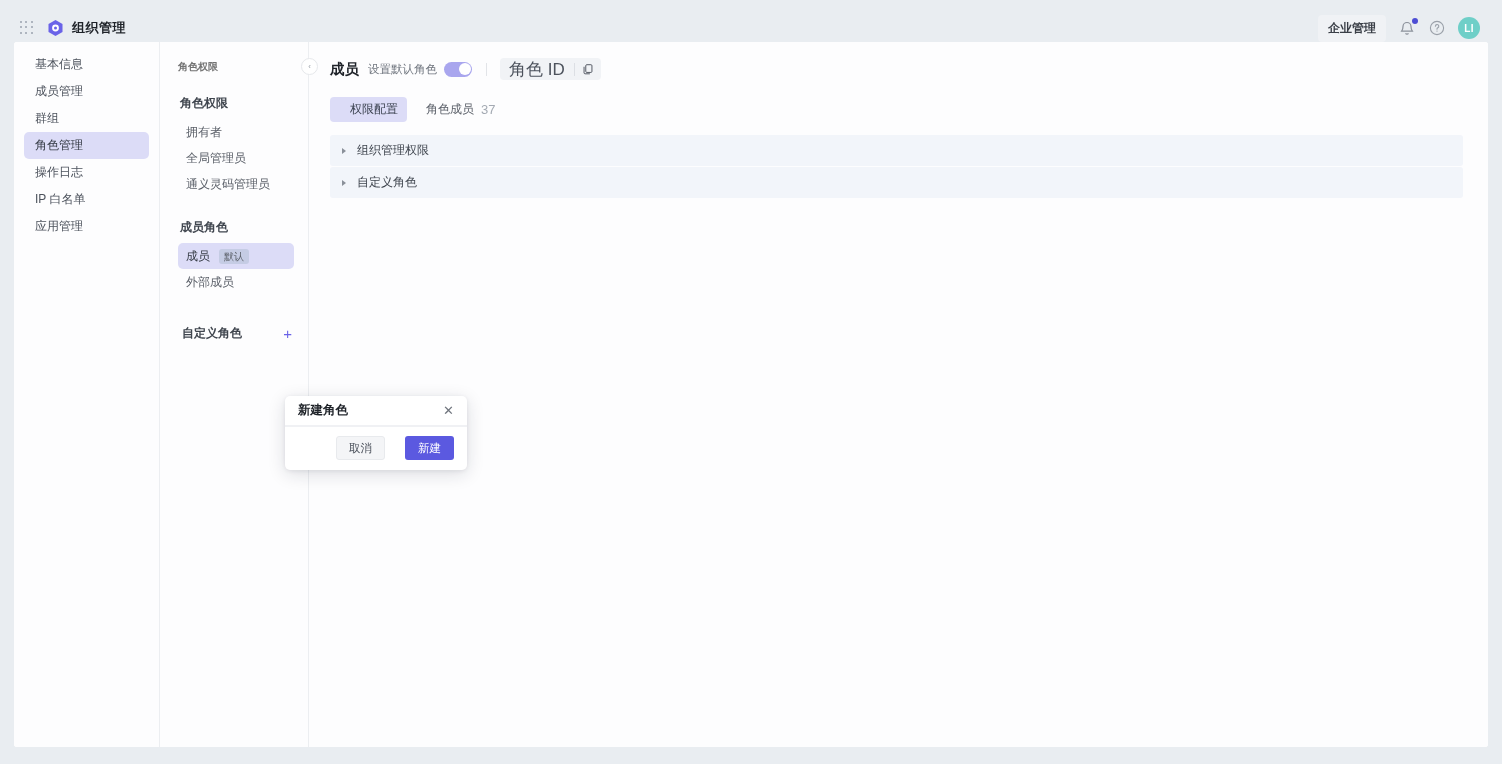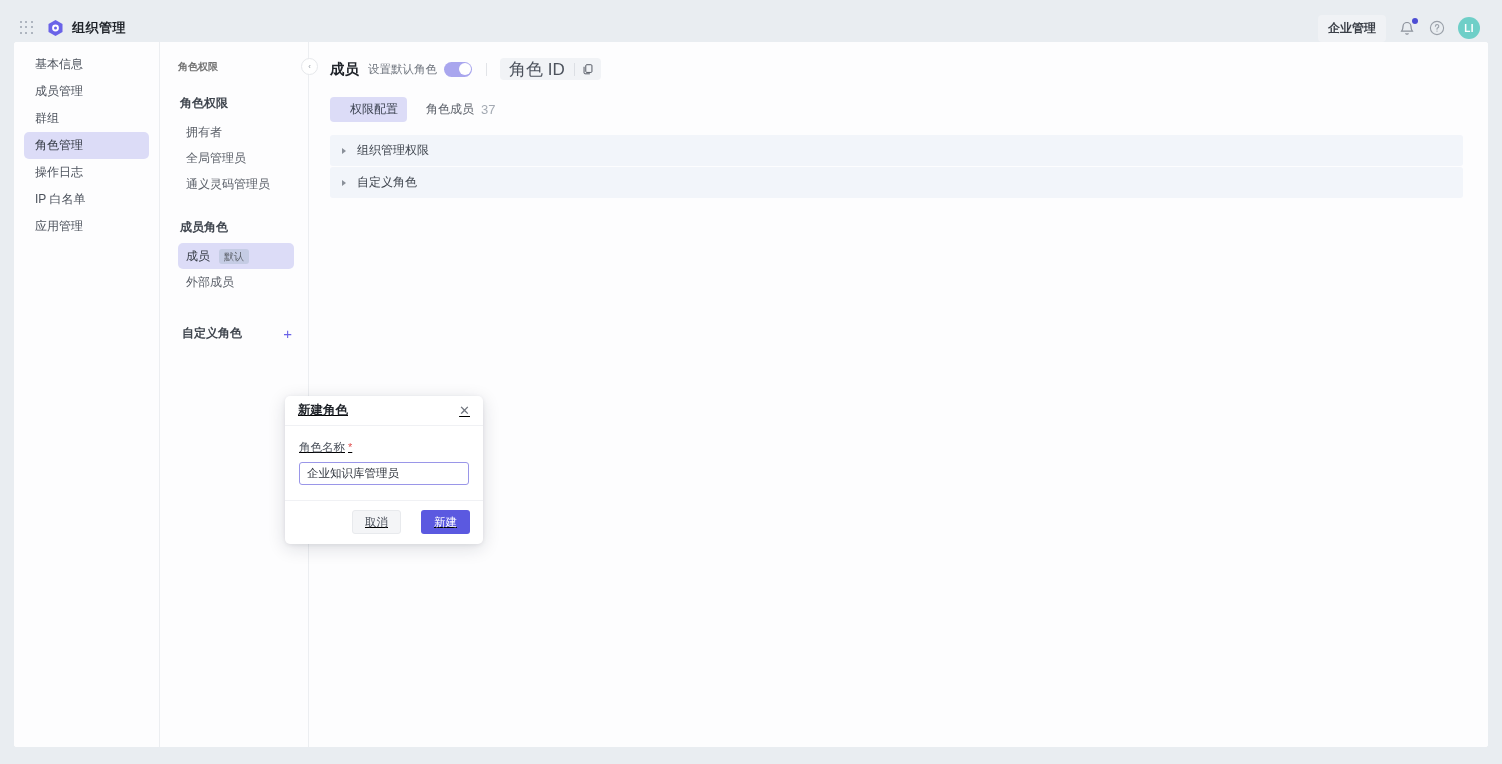--- a/index.html
+++ b/index.html
@@ -333,26 +333,25 @@
   .perm-label {
     font-size: 12px;
     color: #3f454e;
   }
 
   
   .modal {
     position: absolute;
     left: 271px;
     top: 354px;
-    width: 198px;
+    width: 182px;
     background: #ffffff;
     border-radius: 5px;
     box-shadow: 0 4px 18px rgba(20,28,48,.14), 0 1px 4px rgba(20,28,48,.08);
     z-index: 30;
-    text-decoration: underline;
   }
   .modal-head {
     height: 30px;
     display: flex;
     align-items: center;
     padding: 0 13px;
     border-bottom: 1px solid #f0f1f4;
   }
   .modal-title {
     font-size: 12.5px;
@@ -542,26 +541,20 @@
           <span class="perm-label">自定义角色</span>
         </div>
       </div>
     </div>
 
     <div class="modal">
       <div class="modal-head">
         <div class="modal-title">新建角色</div>
         <div class="modal-close">✕</div>
       </div>
-      <div class="modal-body">
-        <div class="field-label">
-          <span>角色名称</span><span class="req">*</span>
-        </div>
-        <input class="text-input" type="text" value="企业知识库管理员" style="">
-      </div>
       <div class="modal-foot">
         <div class="btn btn-cancel">取消</div>
         <div class="btn btn-primary">新建</div>
       </div>
     </div>
 
   </div>
 </div>
 
 </body></html>

